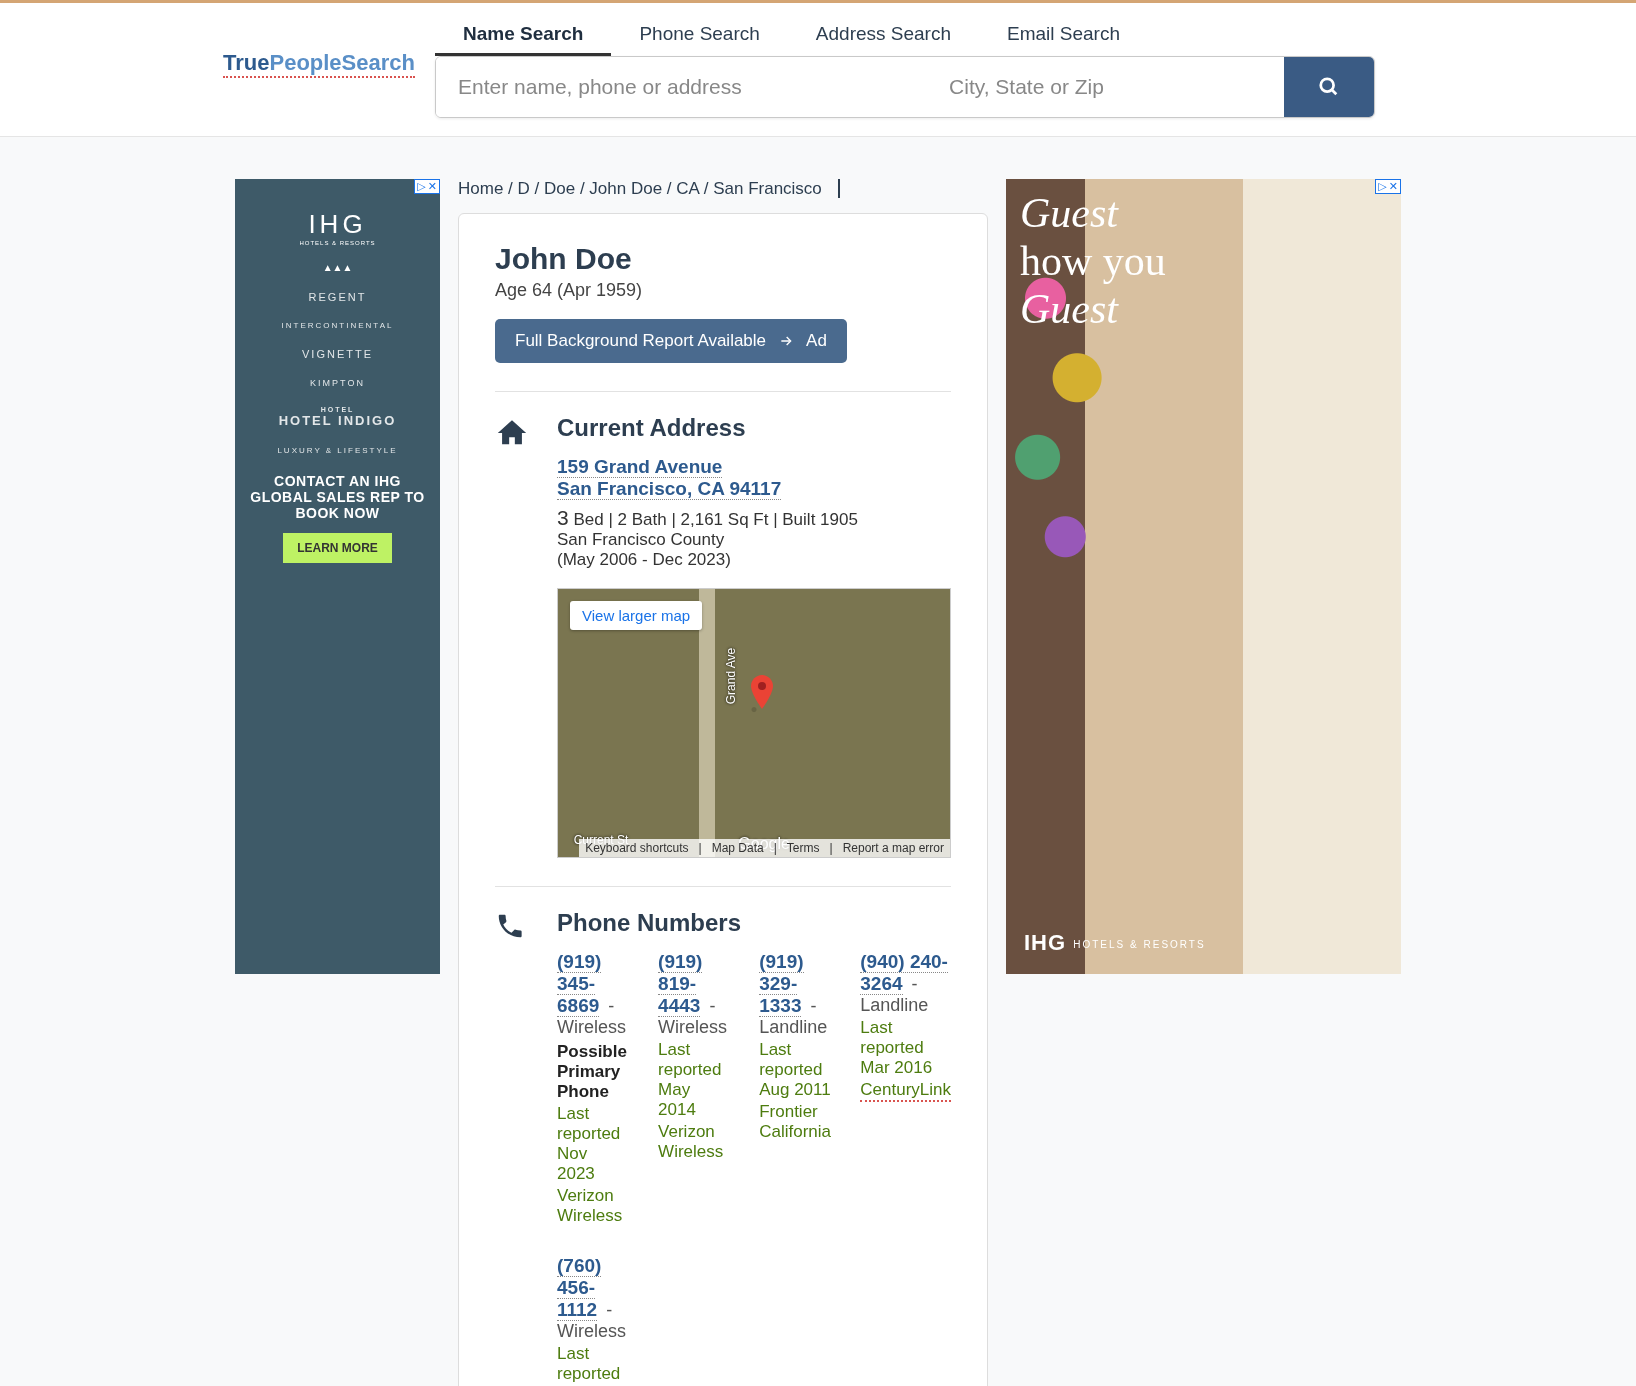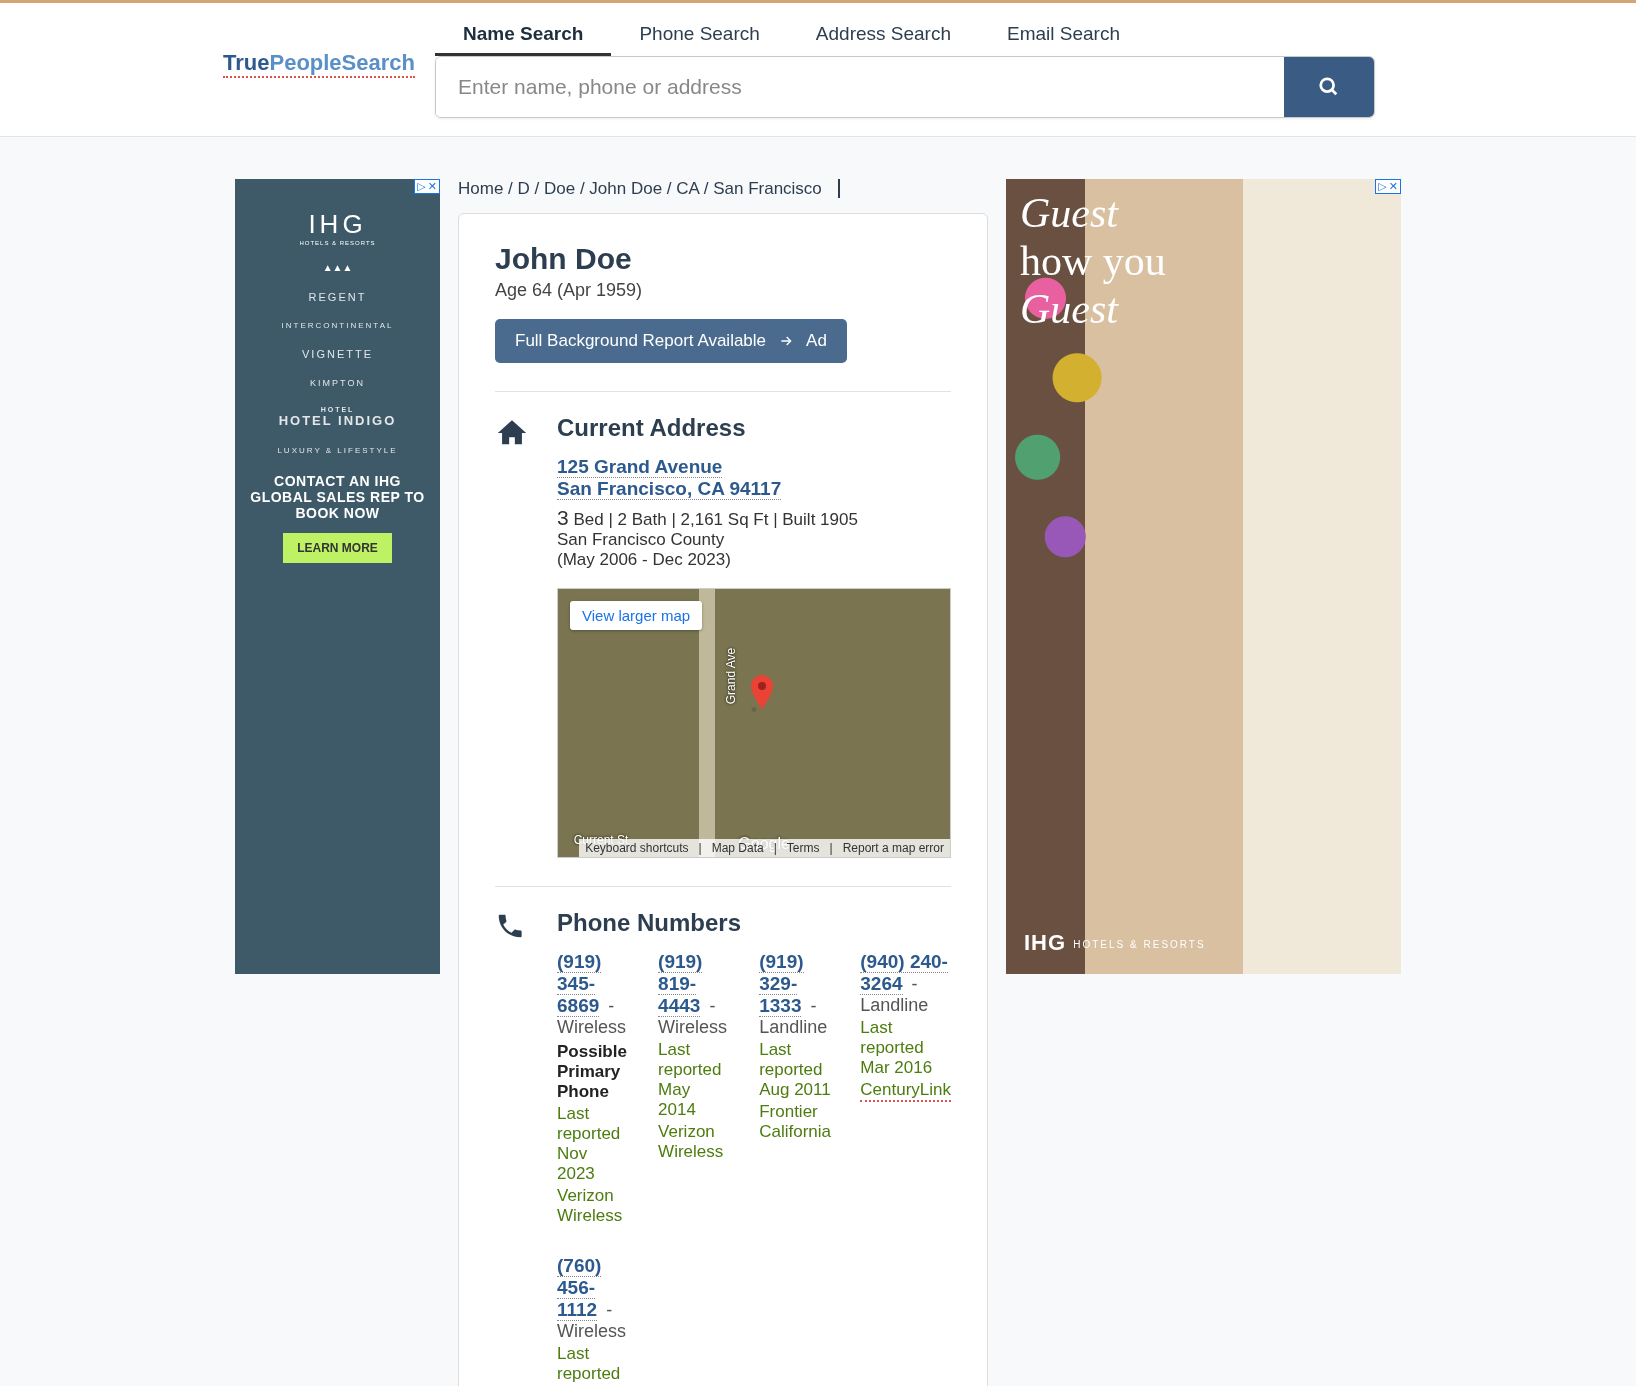--- a/index.html
+++ b/index.html
@@ -260,20 +260,21 @@
     </div>
     <div class="search-area">
       <div class="tabs">
         <div class="tab active">Name Search</div>
         <div class="tab">Phone Search</div>
         <div class="tab">Address Search</div>
         <div class="tab">Email Search</div>
       </div>
       <div class="search-row">
         <input type="text" placeholder="Enter name, phone or address" style="">
+        <input type="text" style="flex: 0.7 1 0%;" placeholder="City, State or Zip">
         <div class="search-btn">
           <svg width="22" height="22" viewBox="0 0 24 24" fill="none" stroke="#fff" stroke-width="3">
               <circle cx="10" cy="10" r="7"></circle>
               <line x1="20" y1="20" x2="15" y2="15"></line>
             </svg>
         </div>
       </div>
     </div>
   </div>
 </div>
@@ -326,21 +327,21 @@
       <hr class="divider">
 
       <div class="section">
         <div class="section-icon">
           <svg width="34" height="34" viewBox="0 0 24 24" fill="#2d3e50">
               <path d="M12 3l10 9h-3v8h-5v-5h-4v5H5v-8H2z"></path>
             </svg>
         </div>
         <div class="section-body">
           <div class="section-title">Current Address</div>
-          <div><span class="linkish">125 Grand Avenue</span></div>
+          <div><span class="linkish">159 Grand Avenue</span></div>
           <div style=""><span class="linkish">San Francisco, CA 94117</span></div>
           <div class="addr-meta"><span class="big3">3</span><span> Bed | 2 Bath | 2,161 Sq Ft | Built 1905</span></div>
           <div class="addr-sub">San Francisco County</div>
           <div class="addr-sub">(May 2006 - Dec 2023)</div>
 
           <div class="map">
             <div class="map-view-larger">View larger map</div>
             <svg class="map-pin" viewBox="0 0 24 34">
                 <path fill="#ea4335" d="M12 0C6 0 1 5 1 11c0 8 11 23 11 23s11-15 11-23C23 5 18 0 12 0z"></path>
                 <circle cx="12" cy="11" r="4" fill="#a02020"></circle>

